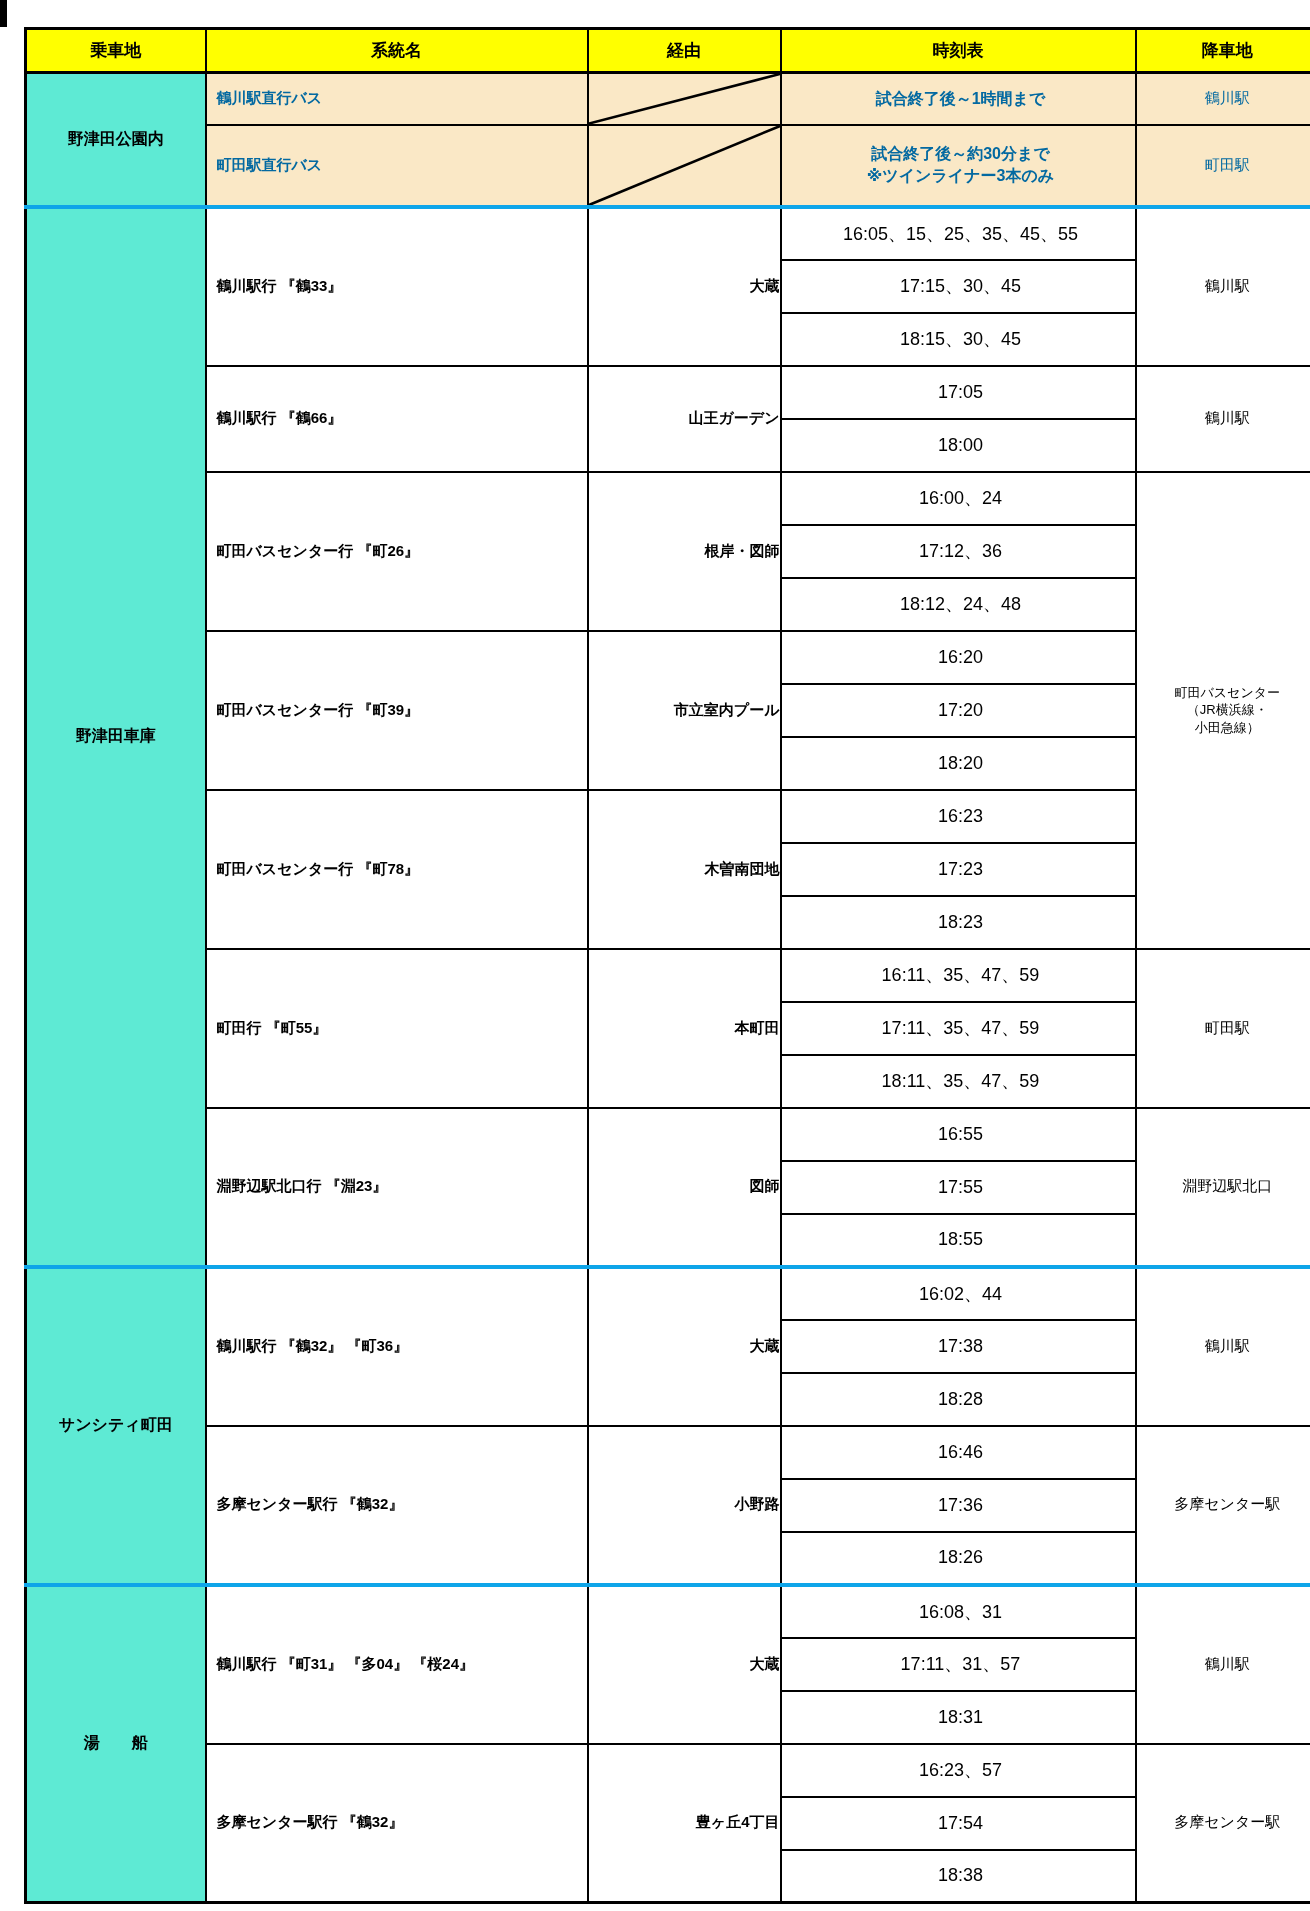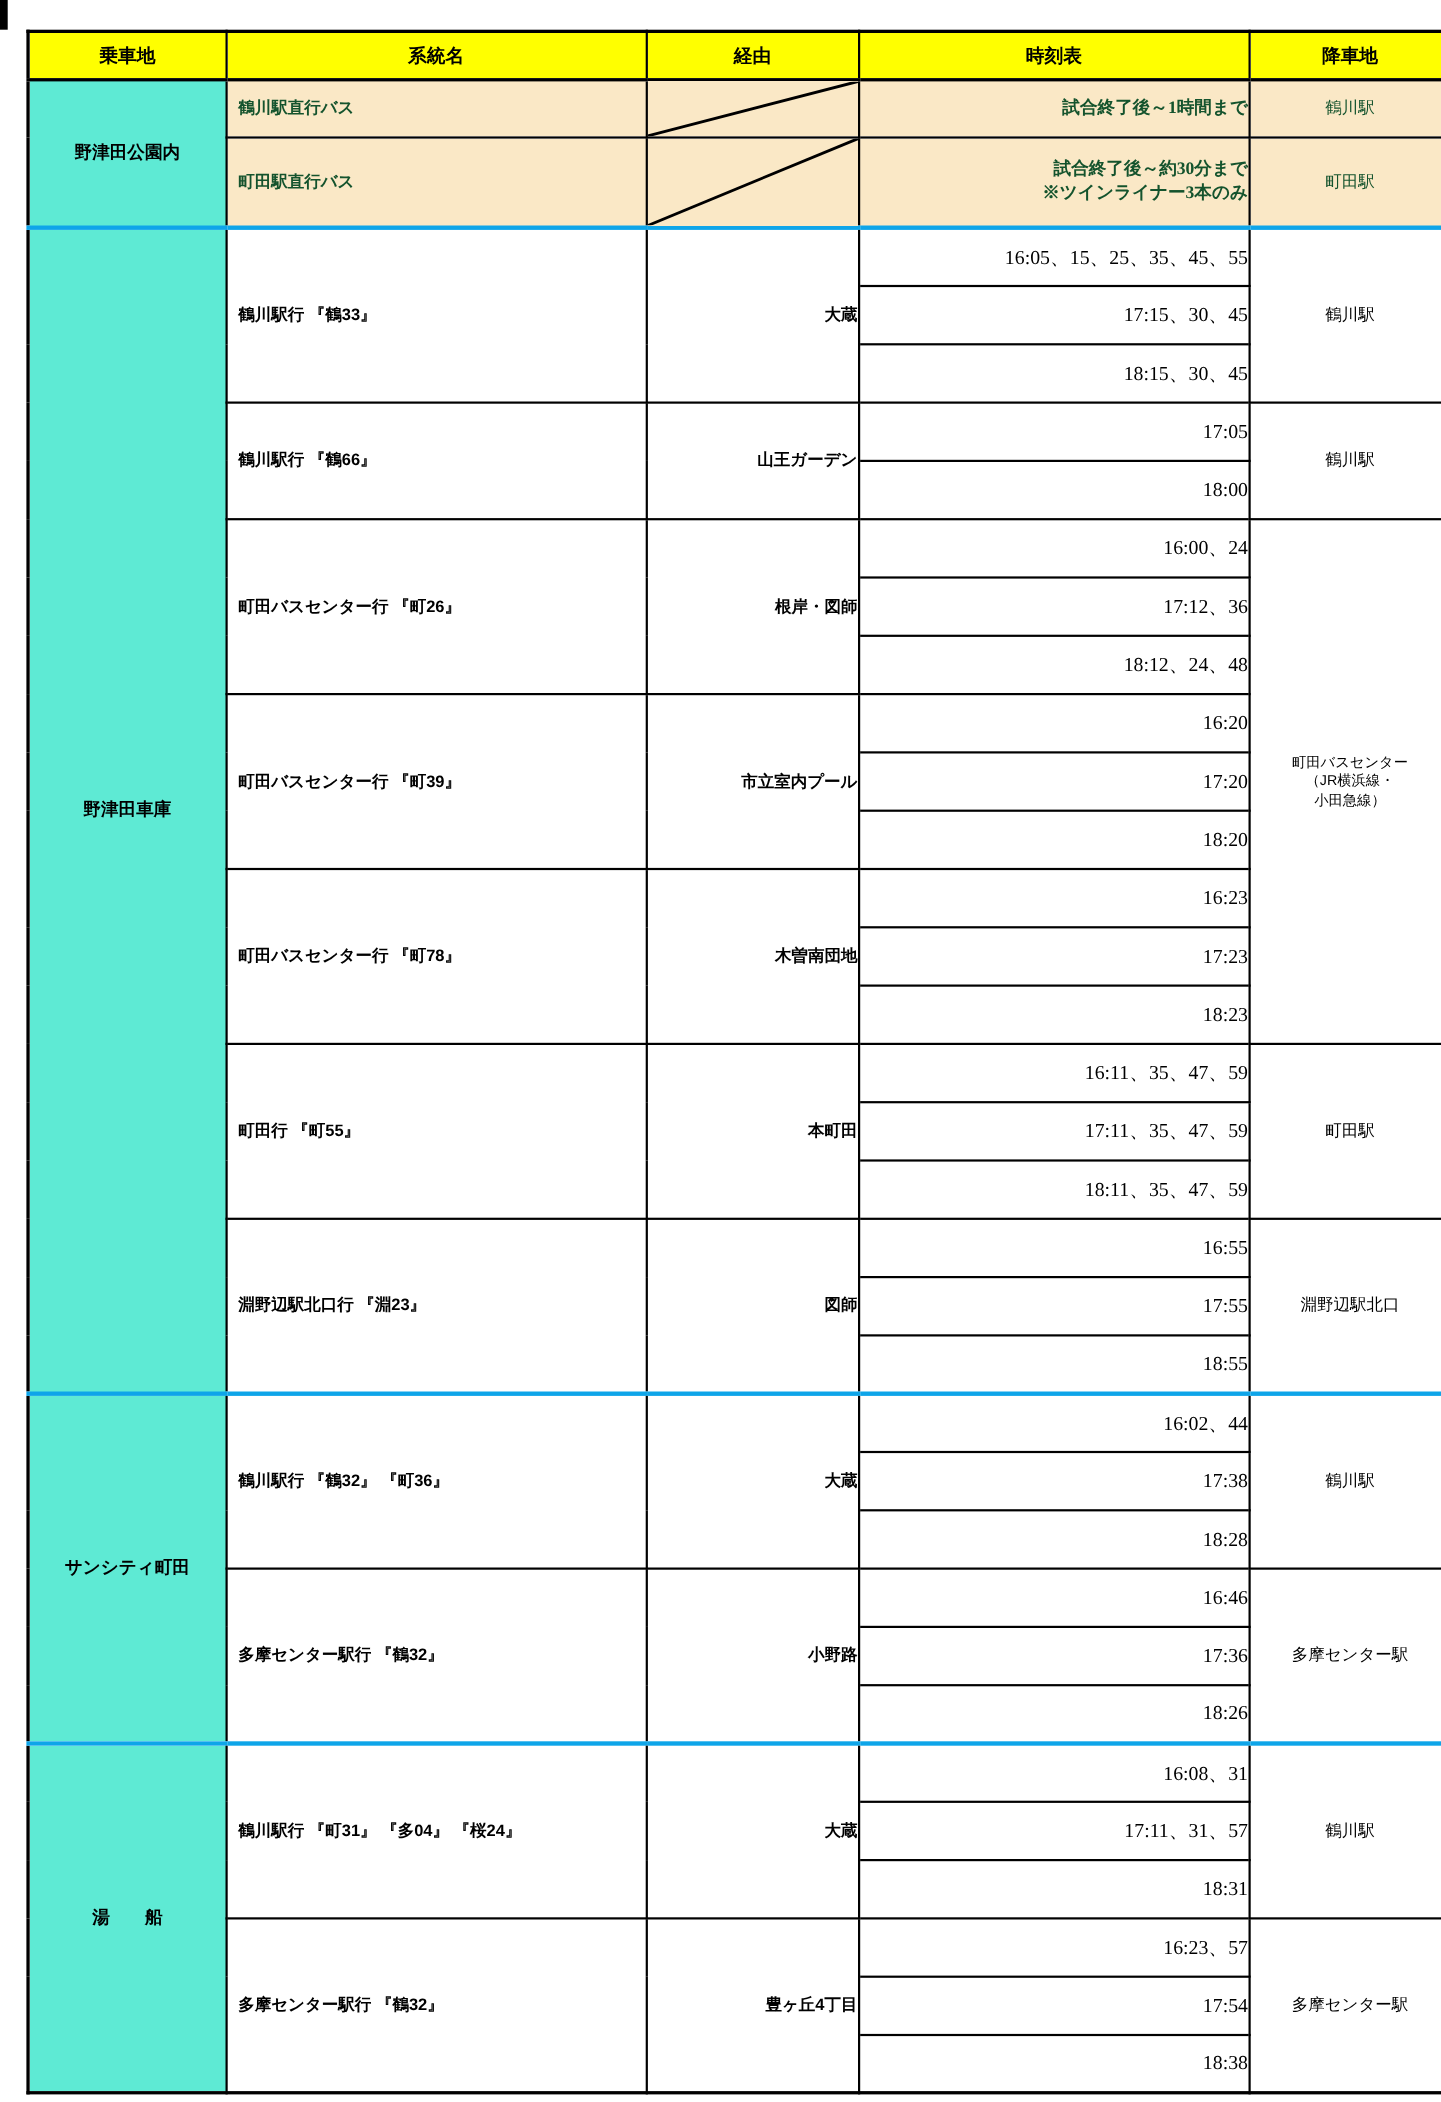--- a/index.html
+++ b/index.html
@@ -30,26 +30,26 @@
   }
   tr.h  { height: 44px; }
   tr.rA { height: 52px; }
   tr.rB { height: 82px; }
   tr.t  { height: 53px; }
   tr.sec > td { border-top: 4px solid #0ea5e9; }
 
   td.board { text-align: center; font-weight: bold; font-size: 16px; background: #5eead4; }
   td.route { text-align: left; padding-left: 10px; font-weight: bold; font-size: 15px; }
   td.via   { text-align: right; padding-left: 20px;  font-weight: bold; font-size: 15px; }
-  td.time  { text-align: right; padding-left: 5px; font-weight: normal; font-size: 18px; font-family: Liberation Serif, serif; }
+  td.time  { text-align: center; padding-left: 5px; font-weight: normal; font-size: 18px; }
   td.drop  { text-align: center; font-weight: normal; font-size: 15px; }
   td.drop.small { font-size: 13px; line-height: 1.35; }
   .pre { white-space: pre-line; }
 
-  .hl { background: #FAE8C6; color: #14532d; }
+  .hl { background: #FAE8C6; color: #0369a1; }
   td.time.hl { font-weight: bold; font-size: 16px; line-height: 1.35; }
 
   .diagcell { position: relative; padding: 0; }
   .diagcell svg { position: absolute; left: 0; top: 0; width: 100%; height: 100%; display: block; }
 </style>
 </head>
 <body>
 
 <div class="title-wrap">
   <div class="title-bar"></div>

